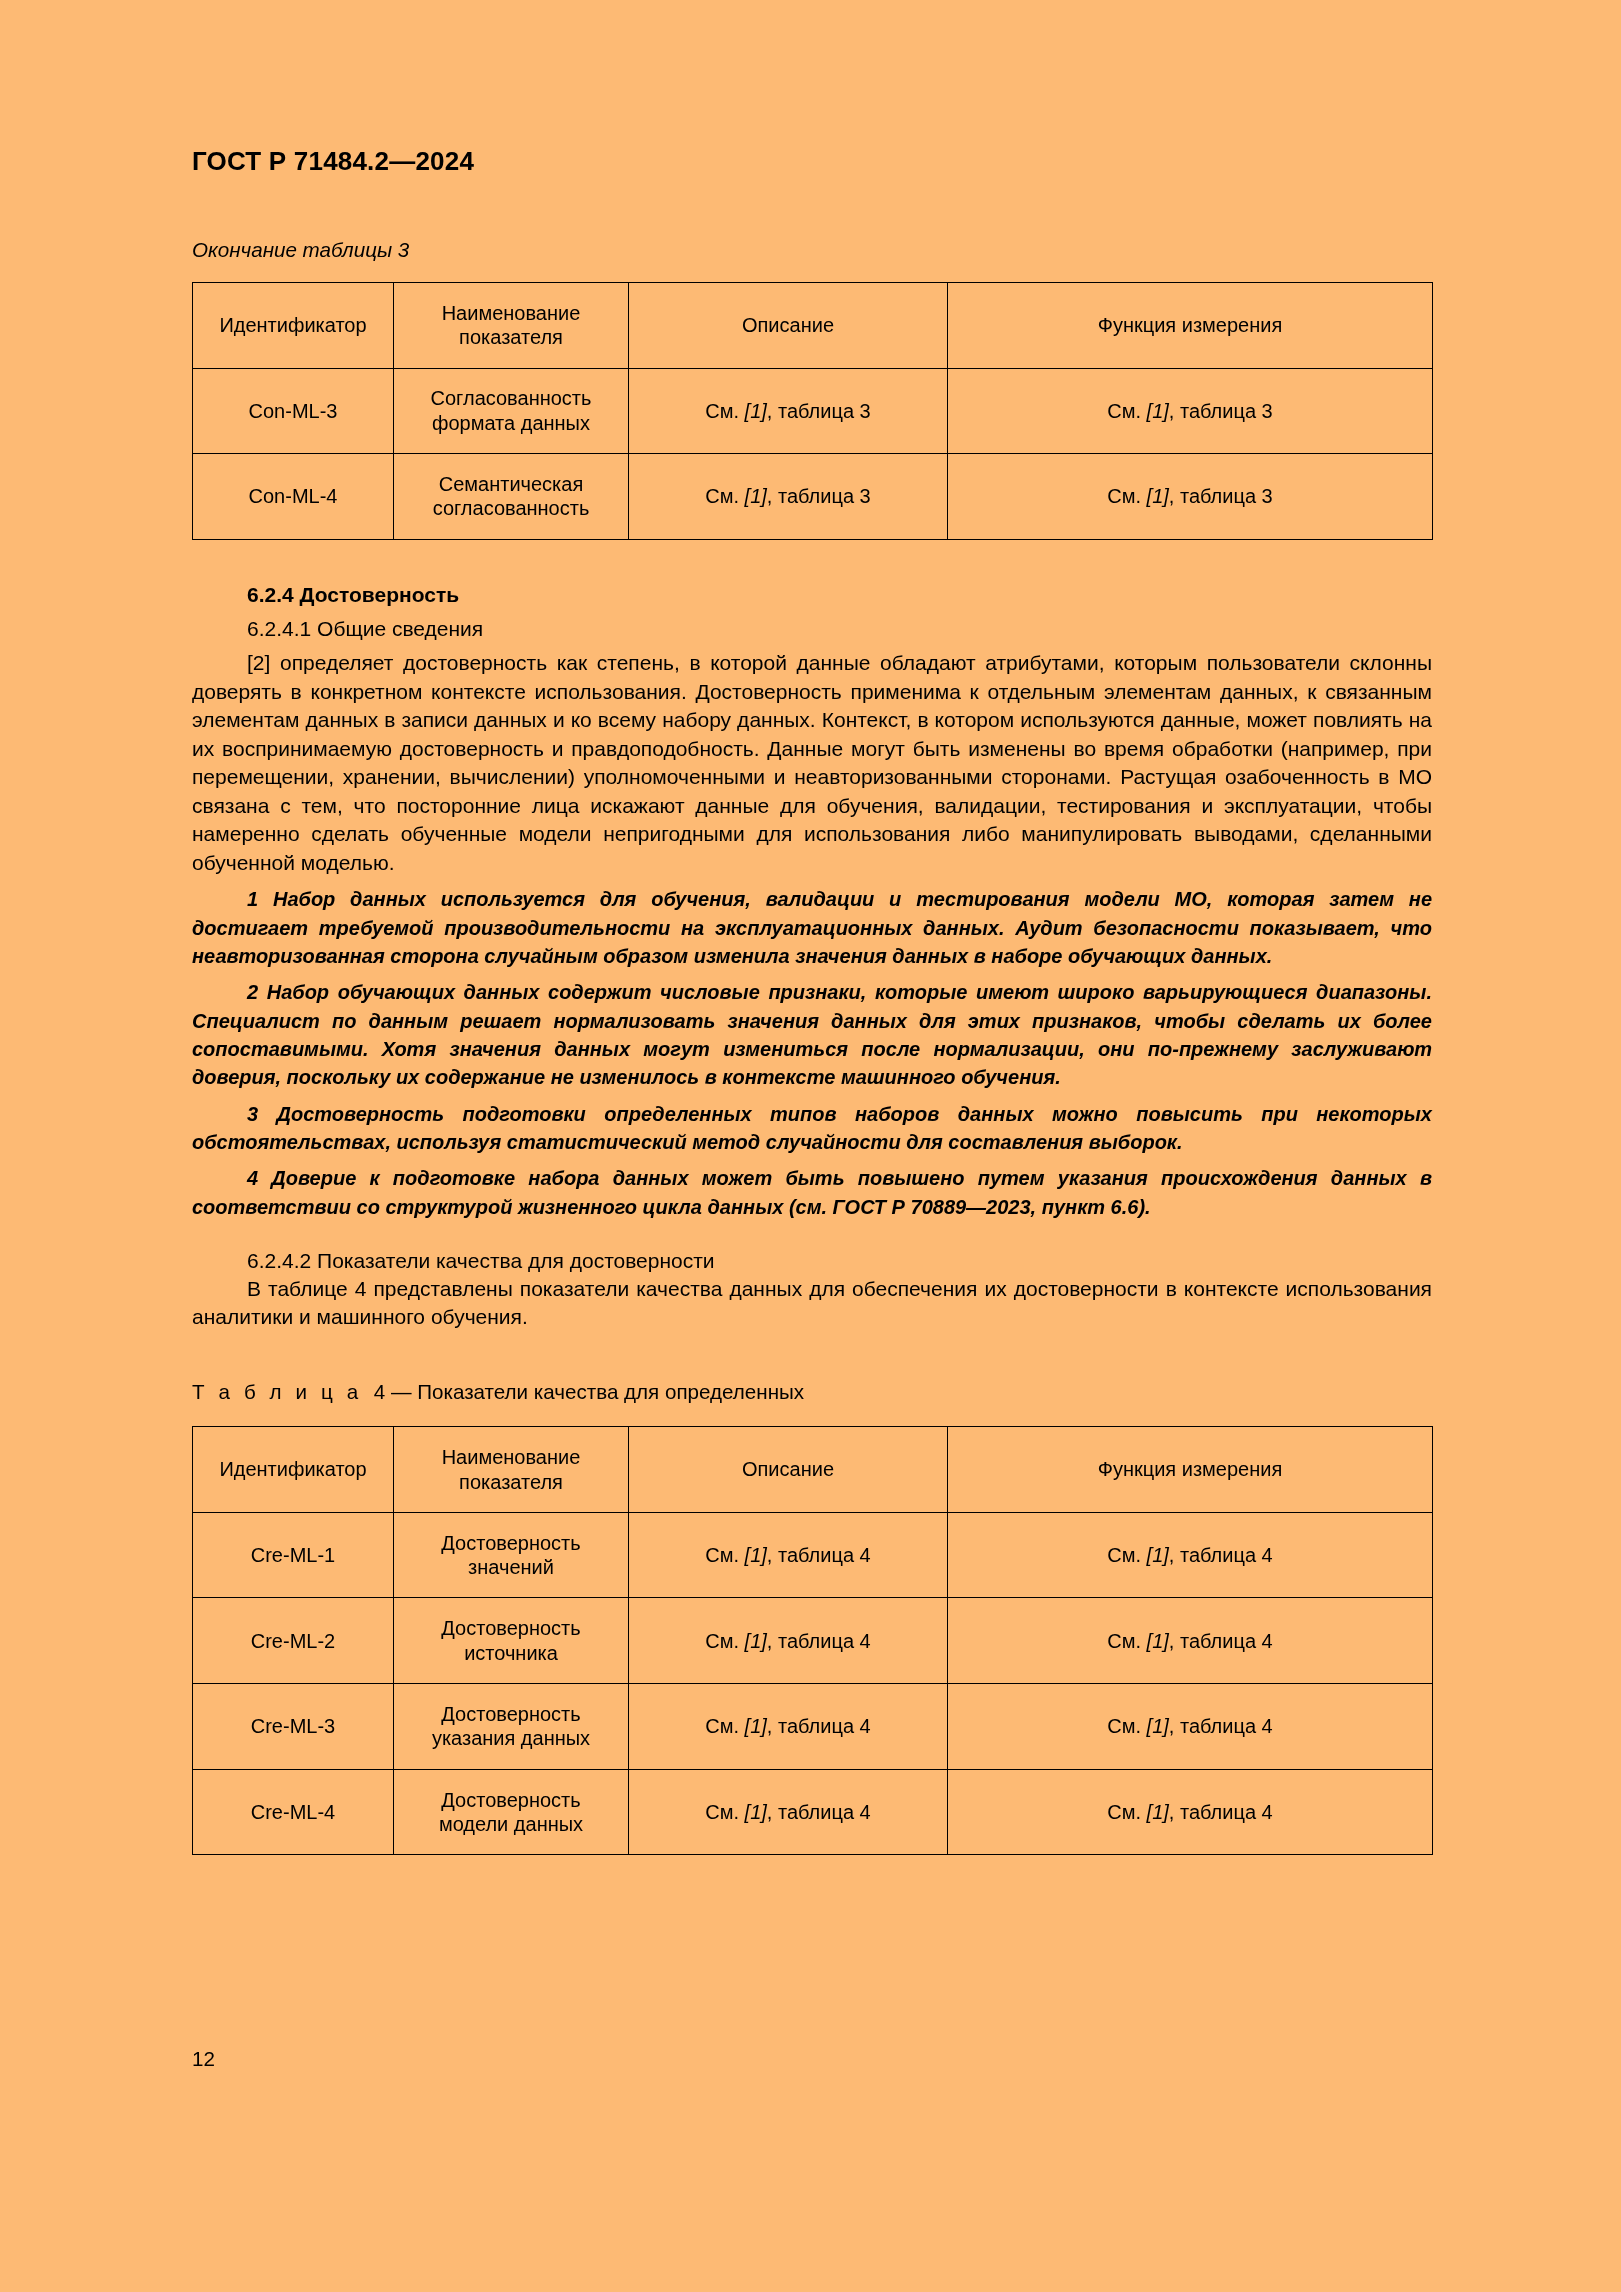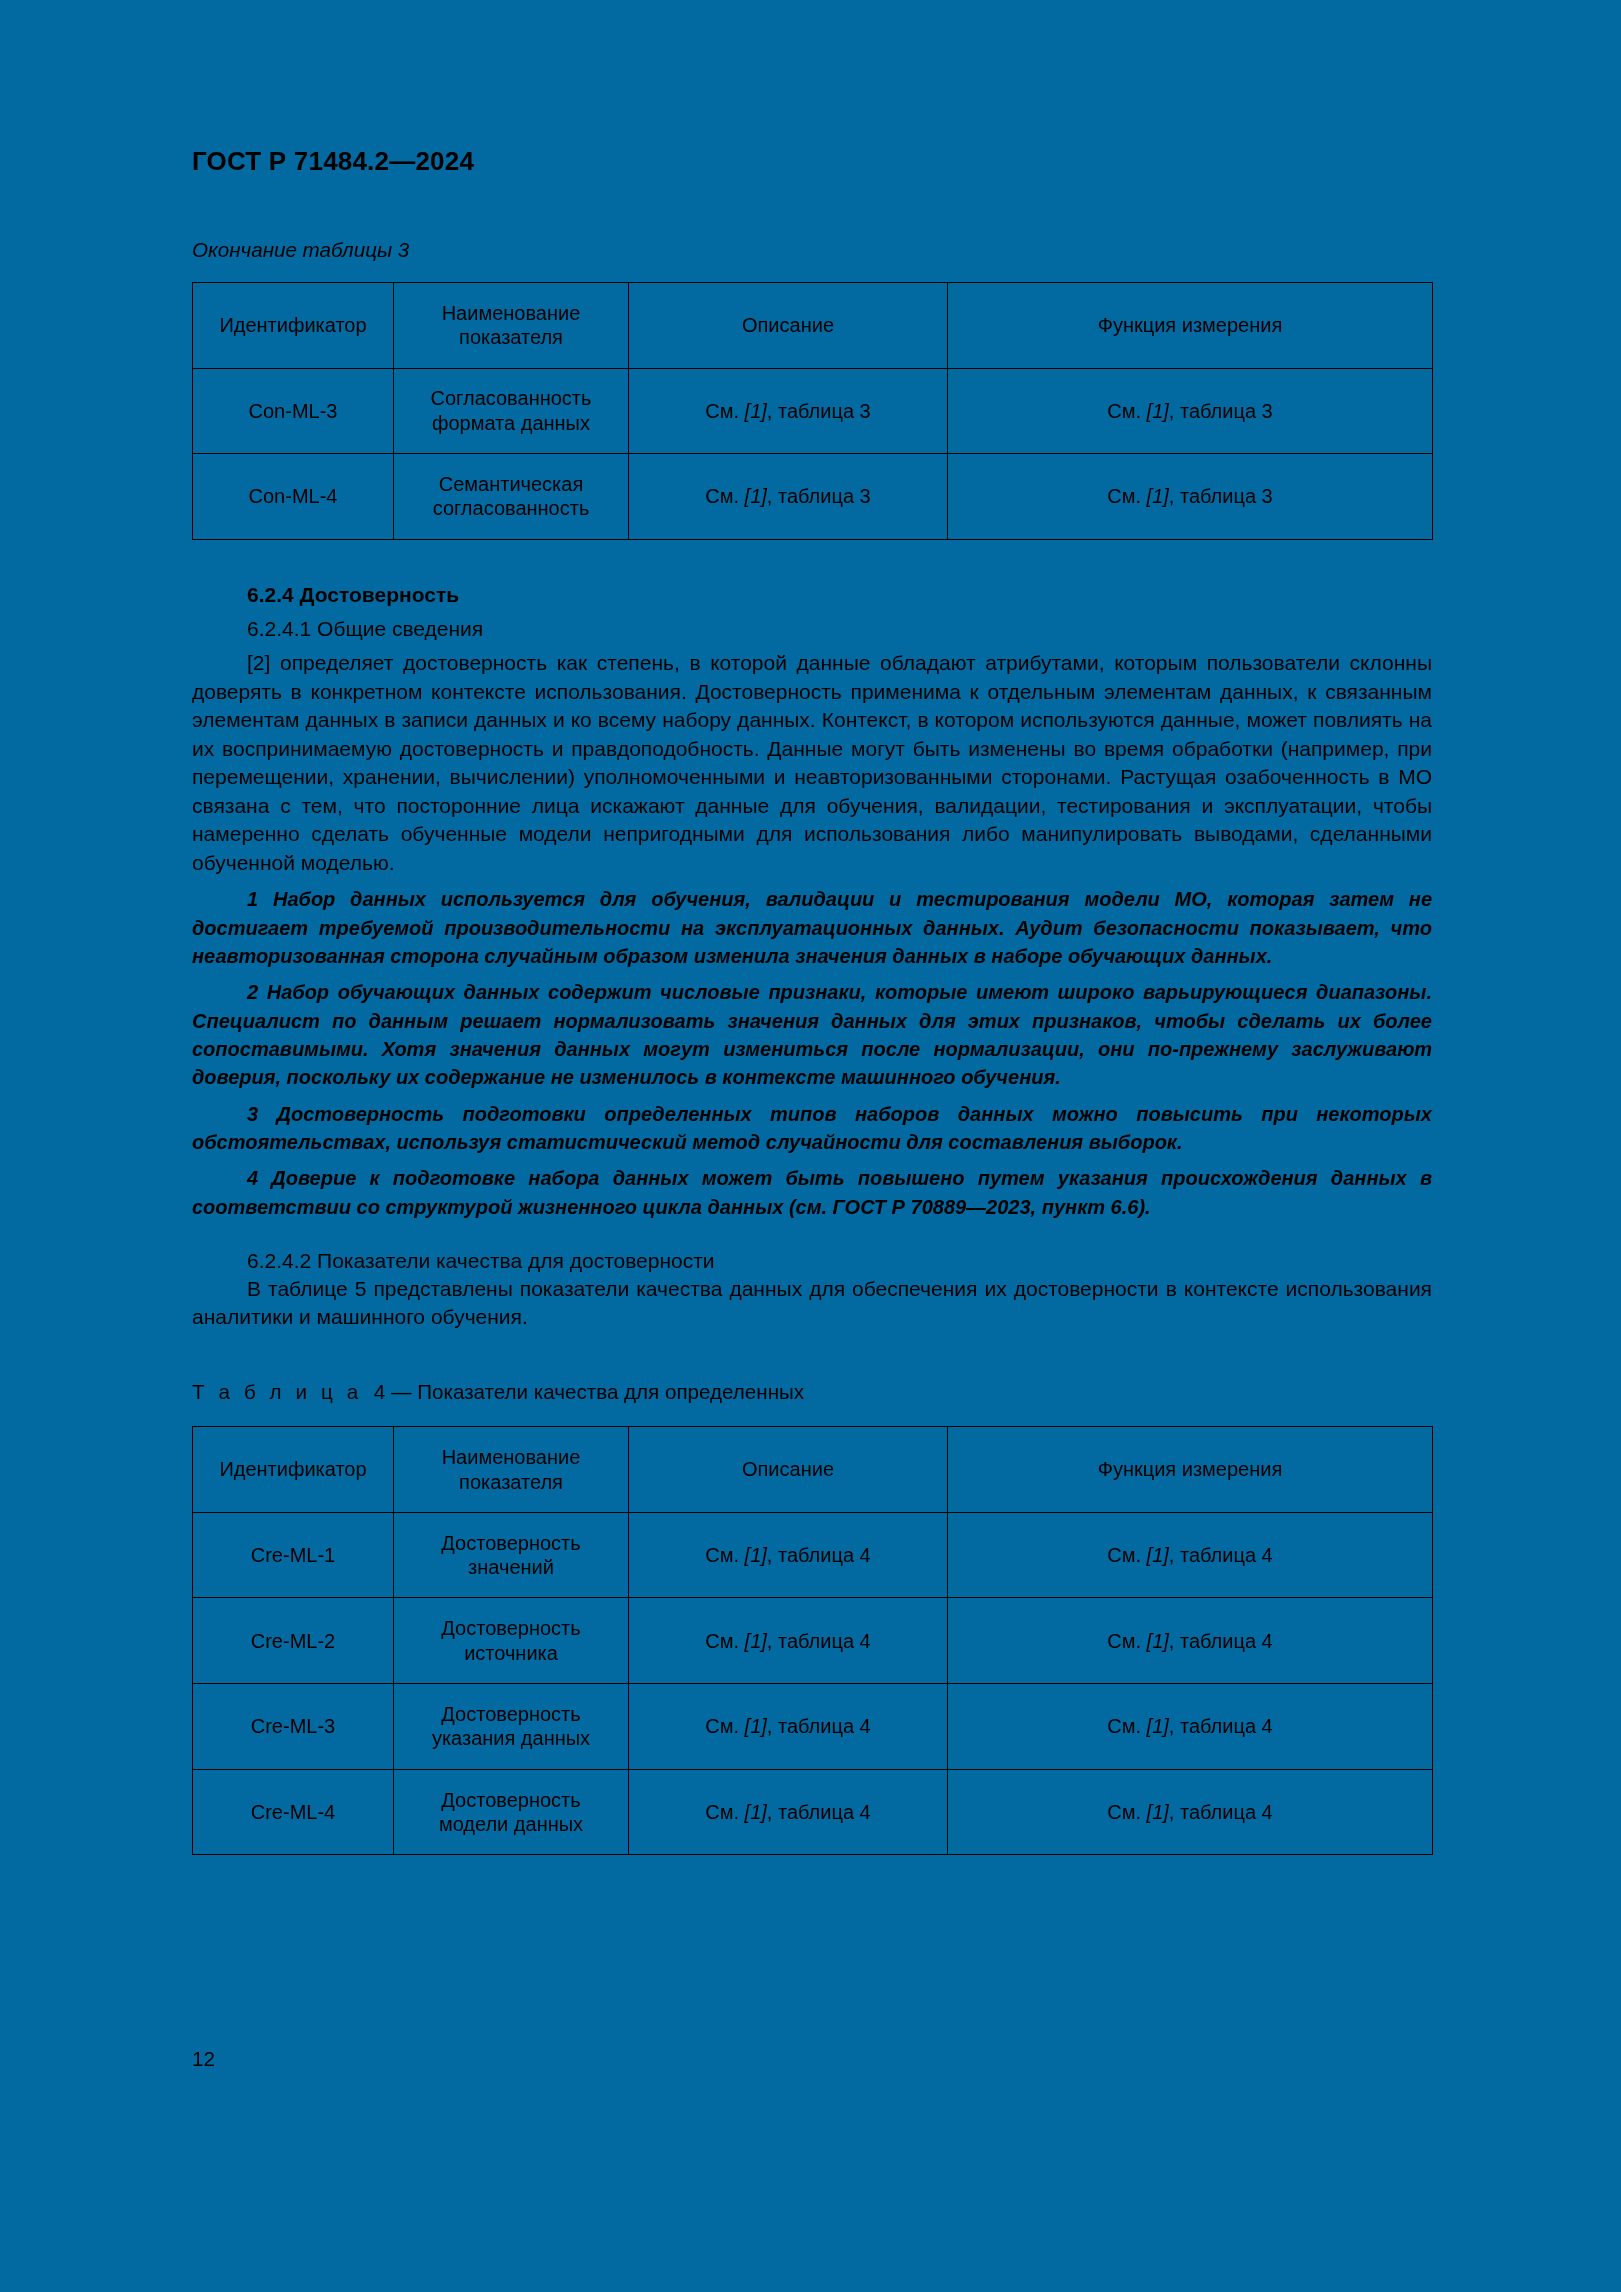--- a/index.html
+++ b/index.html
@@ -10,21 +10,21 @@
   }
   body {
     font-family: "Liberation Sans", sans-serif;
     color: #000000;
   }
   .page {
     position: relative;
     width: 1621px;
     height: 2293px;
     margin: 0 auto;
-    background: #0369a1;
+    background: #fdba74;
     box-sizing: border-box;
     padding: 8px;
     overflow: hidden;
   }
   .content {
     position: absolute;
     left: 192px;
     top: 0;
     width: 1240px;
   }
@@ -194,21 +194,21 @@
     <p class="body">[2] определяет достоверность как степень, в которой данные обладают атрибутами, которым пользователи склонны доверять в конкретном контексте использования. Достоверность применима к отдельным элементам данных, к связанным элементам данных в записи данных и ко всему набору данных. Контекст, в котором используются данные, может повлиять на их воспринимаемую достоверность и правдоподобность. Данные могут быть изменены во время обработки (например, при перемещении, хранении, вычислении) уполномоченными и неавторизованными сторонами. Растущая озабоченность в МО связана с тем, что посторонние лица искажают данные для обучения, валидации, тестирования и эксплуатации, чтобы намеренно сделать обученные модели непригодными для использования либо манипулировать выводами, сделанными обученной моделью.</p>
 
 
 
     <p class="example">1 Набор данных используется для обучения, валидации и тестирования модели МО, которая затем не достигает требуемой производительности на эксплуатационных данных. Аудит безопасности показывает, что неавторизованная сторона случайным образом изменила значения данных в наборе обучающих данных.</p>
     <p class="example">2 Набор обучающих данных содержит числовые признаки, которые имеют широко варьирующиеся диапазоны. Специалист по данным решает нормализовать значения данных для этих признаков, чтобы сделать их более сопоставимыми. Хотя значения данных могут измениться после нормализации, они по-прежнему заслуживают доверия, поскольку их содержание не изменилось в контексте машинного обучения.</p>
     <p class="example">3 Достоверность подготовки определенных типов наборов данных можно повысить при некоторых обстоятельствах, используя статистический метод случайности для составления выборок.</p>
     <p class="example">4 Доверие к подготовке набора данных может быть повышено путем указания происхождения данных в соответствии со структурой жизненного цикла данных (см. ГОСТ Р 70889—2023, пункт 6.6).</p>
 
     <p class="sec-plain after-examples">6.2.4.2 Показатели качества для достоверности</p>
-    <p class="body tight">В таблице 5 представлены показатели качества данных для обеспечения их достоверности в контексте использования аналитики и машинного обучения.</p>
+    <p class="body tight">В таблице 4 представлены показатели качества данных для обеспечения их достоверности в контексте использования аналитики и машинного обучения.</p>
 
     <div class="table-caption">
       <span class="spaced">Т а б л и ц а</span><span>&nbsp; </span><span>4</span><span>&nbsp;</span><span>— Показатели качества для определенных</span>
     </div>
 
     <table class="gost">
       <colgroup>
         <col class="col-id">
           <col class="col-name">
           <col class="col-desc">

